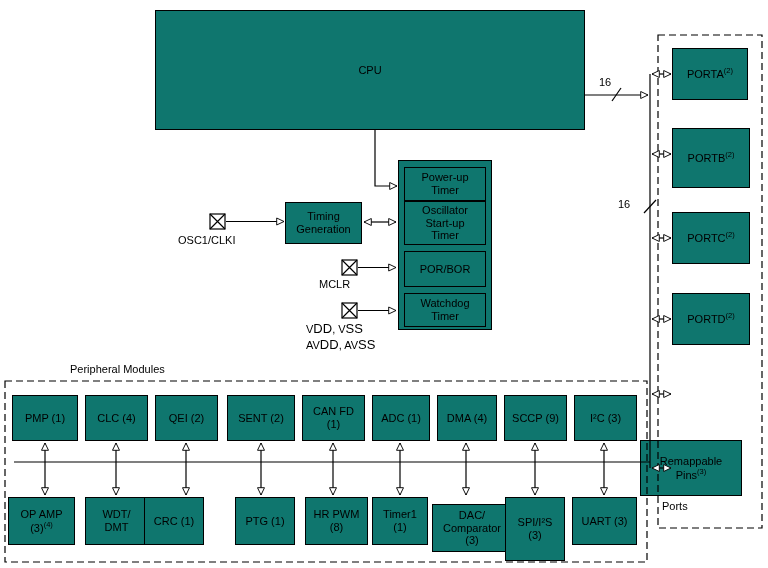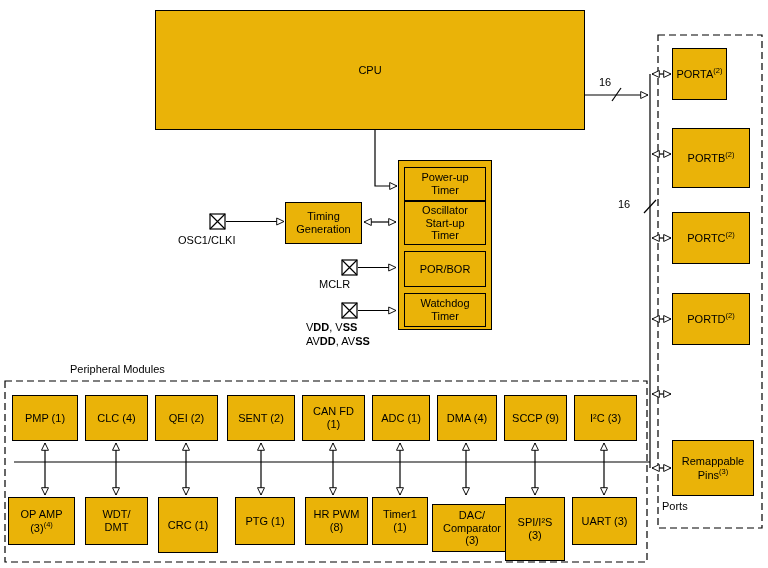--- a/index.html
+++ b/index.html
@@ -1,26 +1,26 @@
 <!DOCTYPE html>
 <html><head>
 <meta charset="utf-8">
 <style>
   * { margin:0; padding:0; box-sizing:border-box; }
   html,body { background:#fff; }
   body { font-family:"Liberation Sans", sans-serif; color:#000; }
   .canvas { position:relative; width:768px; height:568px; background:#fff; overflow:hidden; }
   .blk {
-    position:absolute; border:1.4px solid #000; background:#eab308;
+    position:absolute; border:1.4px solid #000; background:#0f766e;
     display:flex; flex-direction:column; align-items:center; justify-content:center;
     text-align:center; font-size:11px; line-height:1.18; padding:1px;
   }
   .lbl { position:absolute; font-size:11px; line-height:1.25; text-align:left; white-space:nowrap; }
   .sup { font-size:7.5px; vertical-align:4.5px; }
-  .sc  { font-size:11px;font-weight:bold; }
+  .sc  { font-size:13px; }
   svg.wires { position:absolute; left:0; top:0; pointer-events:none; }
 </style>
 </head>
 <body>
 
 <div class="canvas">
 
   <div class="blk" style="left:155px;top:10px;width:430px;height:120px">
     <span>CPU</span>
   </div>
@@ -91,21 +91,21 @@
   </div>
 
   <div class="blk" style="left:8px;top:497px;width:67px;height:48px">
     <span>OP AMP</span>
     <span><span>(3)</span><span class="sup">(4)</span></span>
   </div>
   <div class="blk" style="left:85px;top:497px;width:63px;height:48px">
     <span>WDT/</span>
     <span>DMT</span>
   </div>
-  <div class="blk" style="left:158px;top:497px;width:60px;height:56px">
+  <div class="blk" style="left:144px;top:497px;width:60px;height:48px">
     <span>CRC (1)</span>
   </div>
   <div class="blk" style="left:235px;top:497px;width:60px;height:48px">
     <span>PTG (1)</span>
   </div>
   <div class="blk" style="left:305px;top:497px;width:63px;height:48px">
     <span>HR PWM</span>
     <span>(8)</span>
   </div>
   <div class="blk" style="left:372px;top:497px;width:56px;height:48px">
@@ -118,33 +118,33 @@
     <span>(3)</span>
   </div>
   <div class="blk" style="left:505px;top:497px;width:60px;height:64px">
     <span>SPI/I²S</span>
     <span>(3)</span>
   </div>
   <div class="blk" style="left:572px;top:497px;width:65px;height:48px">
     <span>UART (3)</span>
   </div>
 
-  <div class="blk" style="left:672px;top:48px;width:55px;height:52px">
+  <div class="blk" style="left:672px;top:48px;width:76px;height:52px">
     <span><span>PORTA</span><span class="sup">(2)</span></span>
   </div>
   <div class="blk" style="left:672px;top:128px;width:78px;height:60px">
     <span><span>PORTB</span><span class="sup">(2)</span></span>
   </div>
   <div class="blk" style="left:672px;top:212px;width:78px;height:52px">
     <span><span>PORTC</span><span class="sup">(2)</span></span>
   </div>
   <div class="blk" style="left:672px;top:293px;width:78px;height:52px">
     <span><span>PORTD</span><span class="sup">(2)</span></span>
   </div>
-  <div class="blk" style="left:672px;top:440px;width:82px;height:56px">
+  <div class="blk" style="left:640px;top:440px;width:102px;height:56px">
     <span>Remappable</span>
     <span><span>Pins</span><span class="sup">(3)</span></span>
   </div>
 
   <svg class="wires" width="768" height="568" viewBox="0 0 768 568">
     <defs>
       <marker id="ah" viewBox="0 0 10 10" refX="9.3" refY="5" markerWidth="9" markerHeight="8.5" orient="auto-start-reverse" markerUnits="userSpaceOnUse">
         <path d="M0.7,0.9 L9.3,5 L0.7,9.1 Z" fill="#ffffff" stroke="#000000" stroke-width="1.1"></path>
       </marker>
     </defs>

